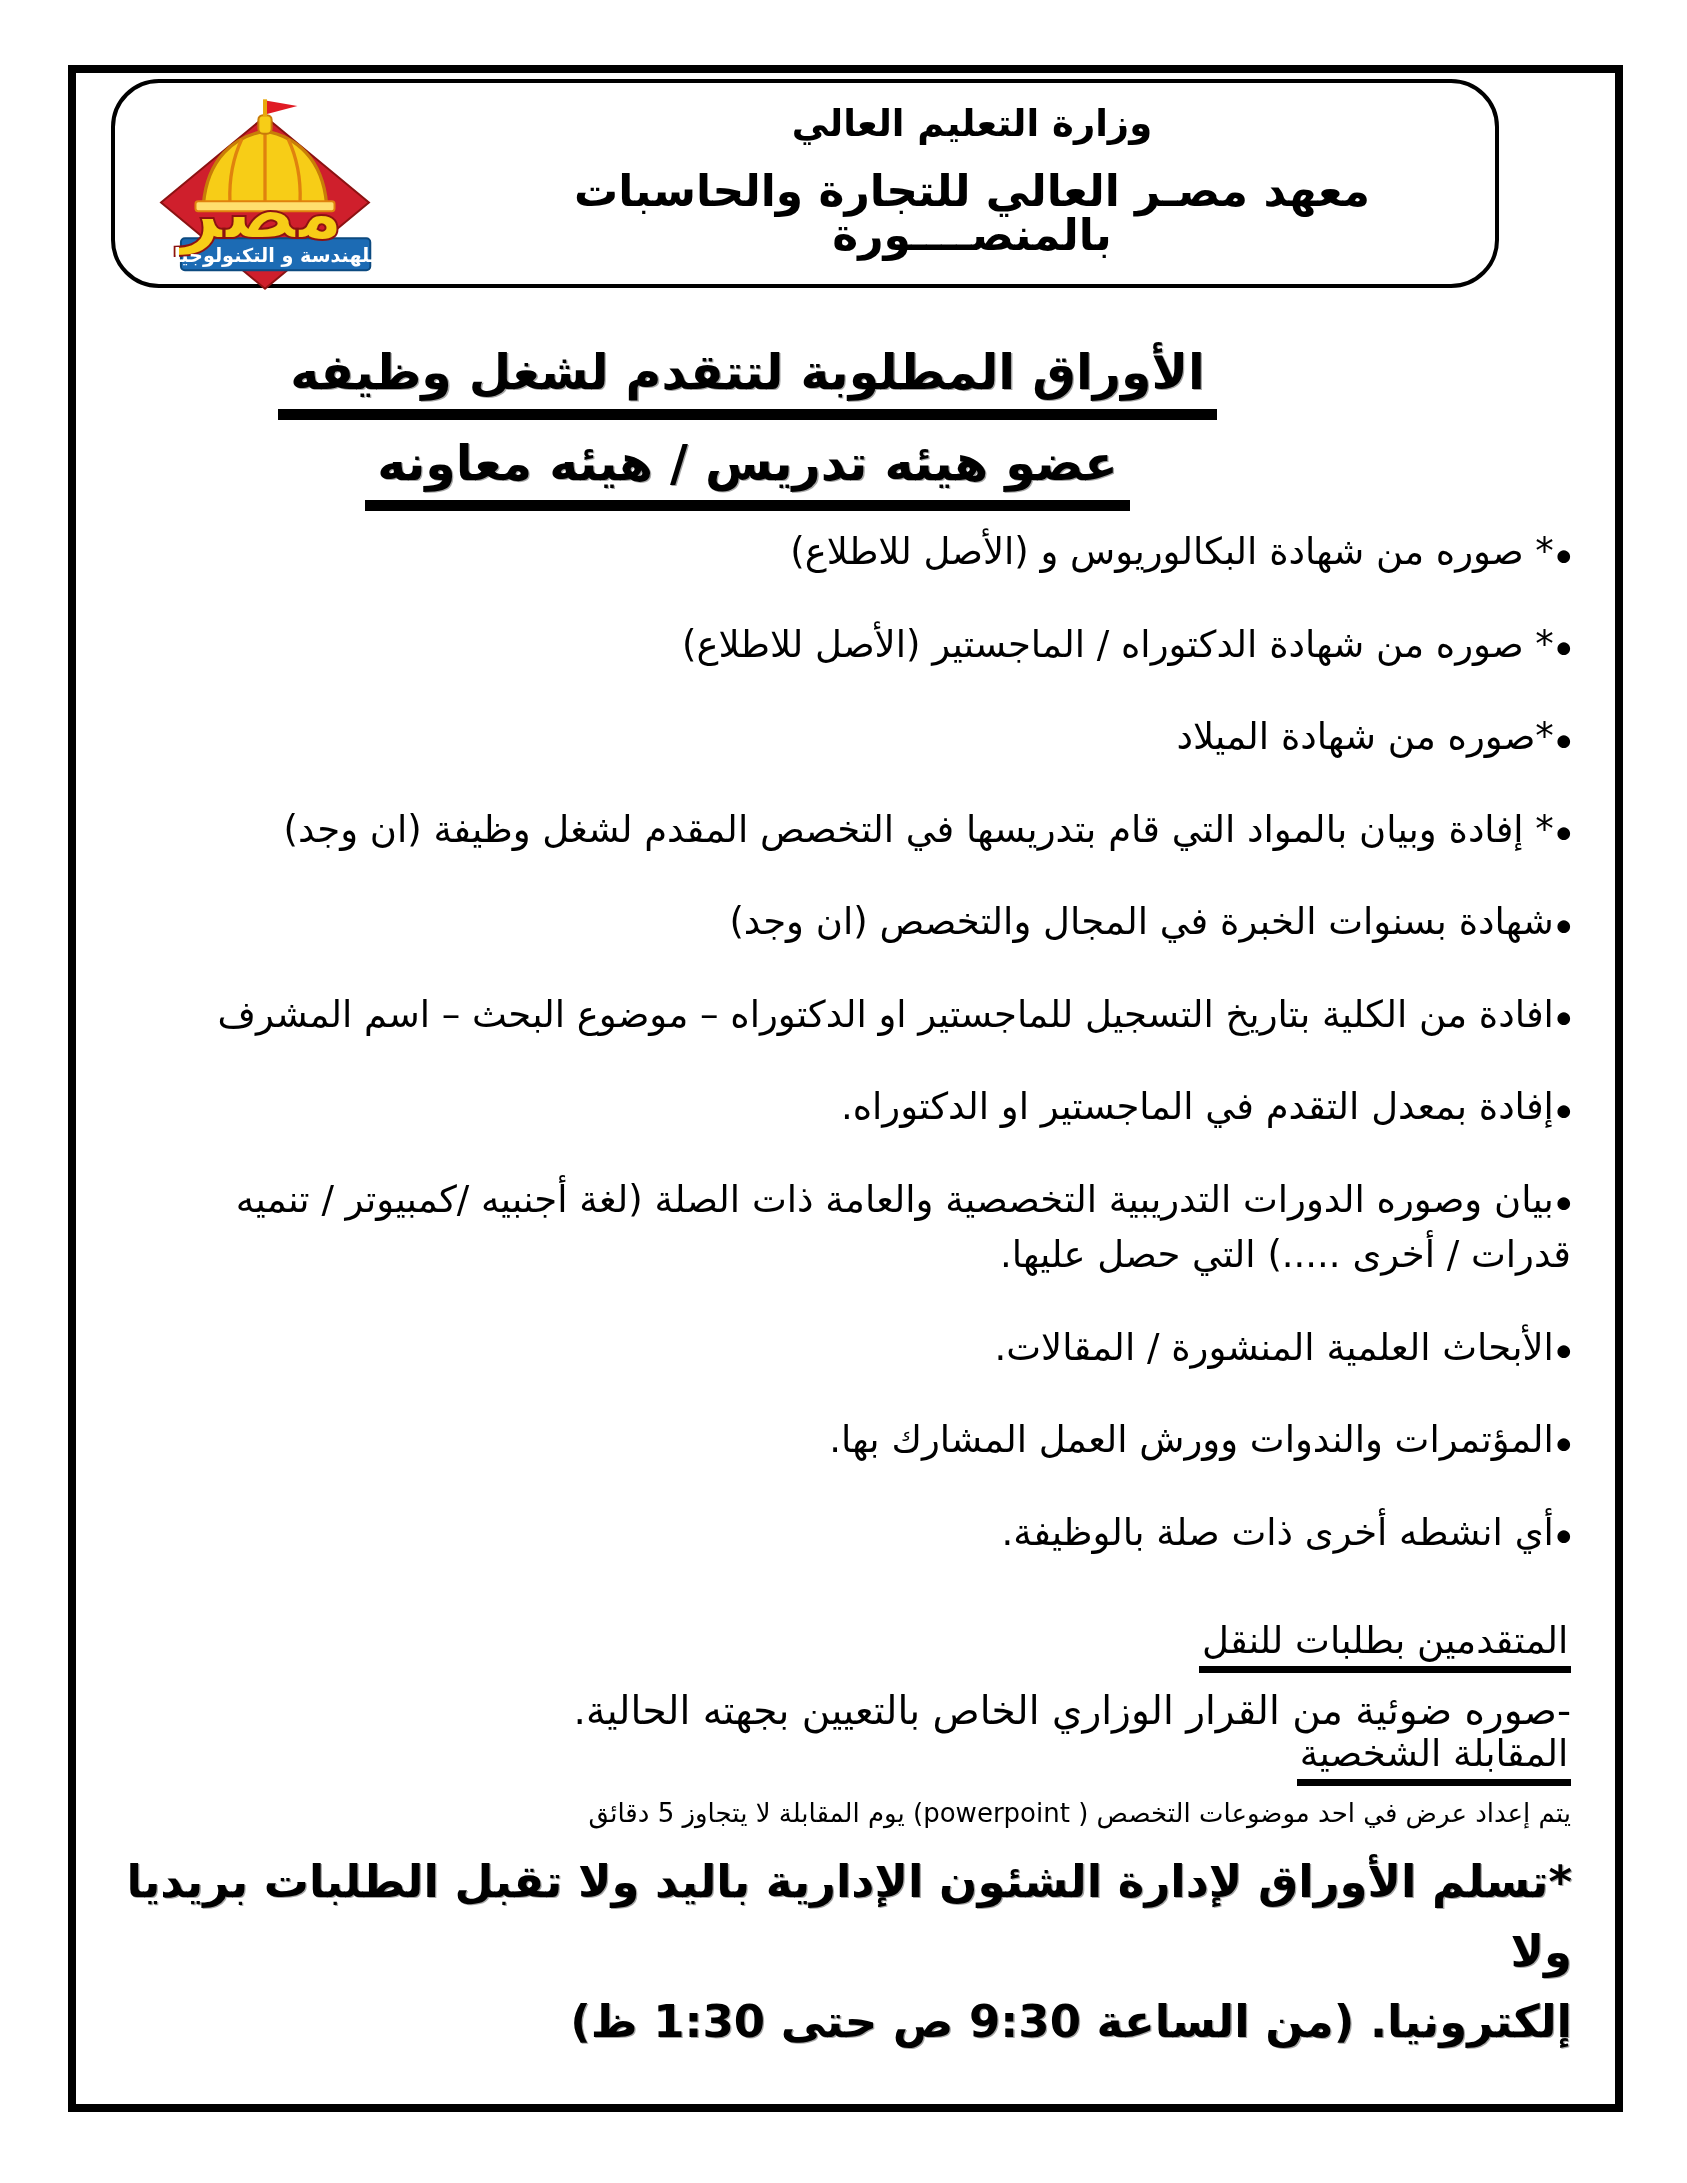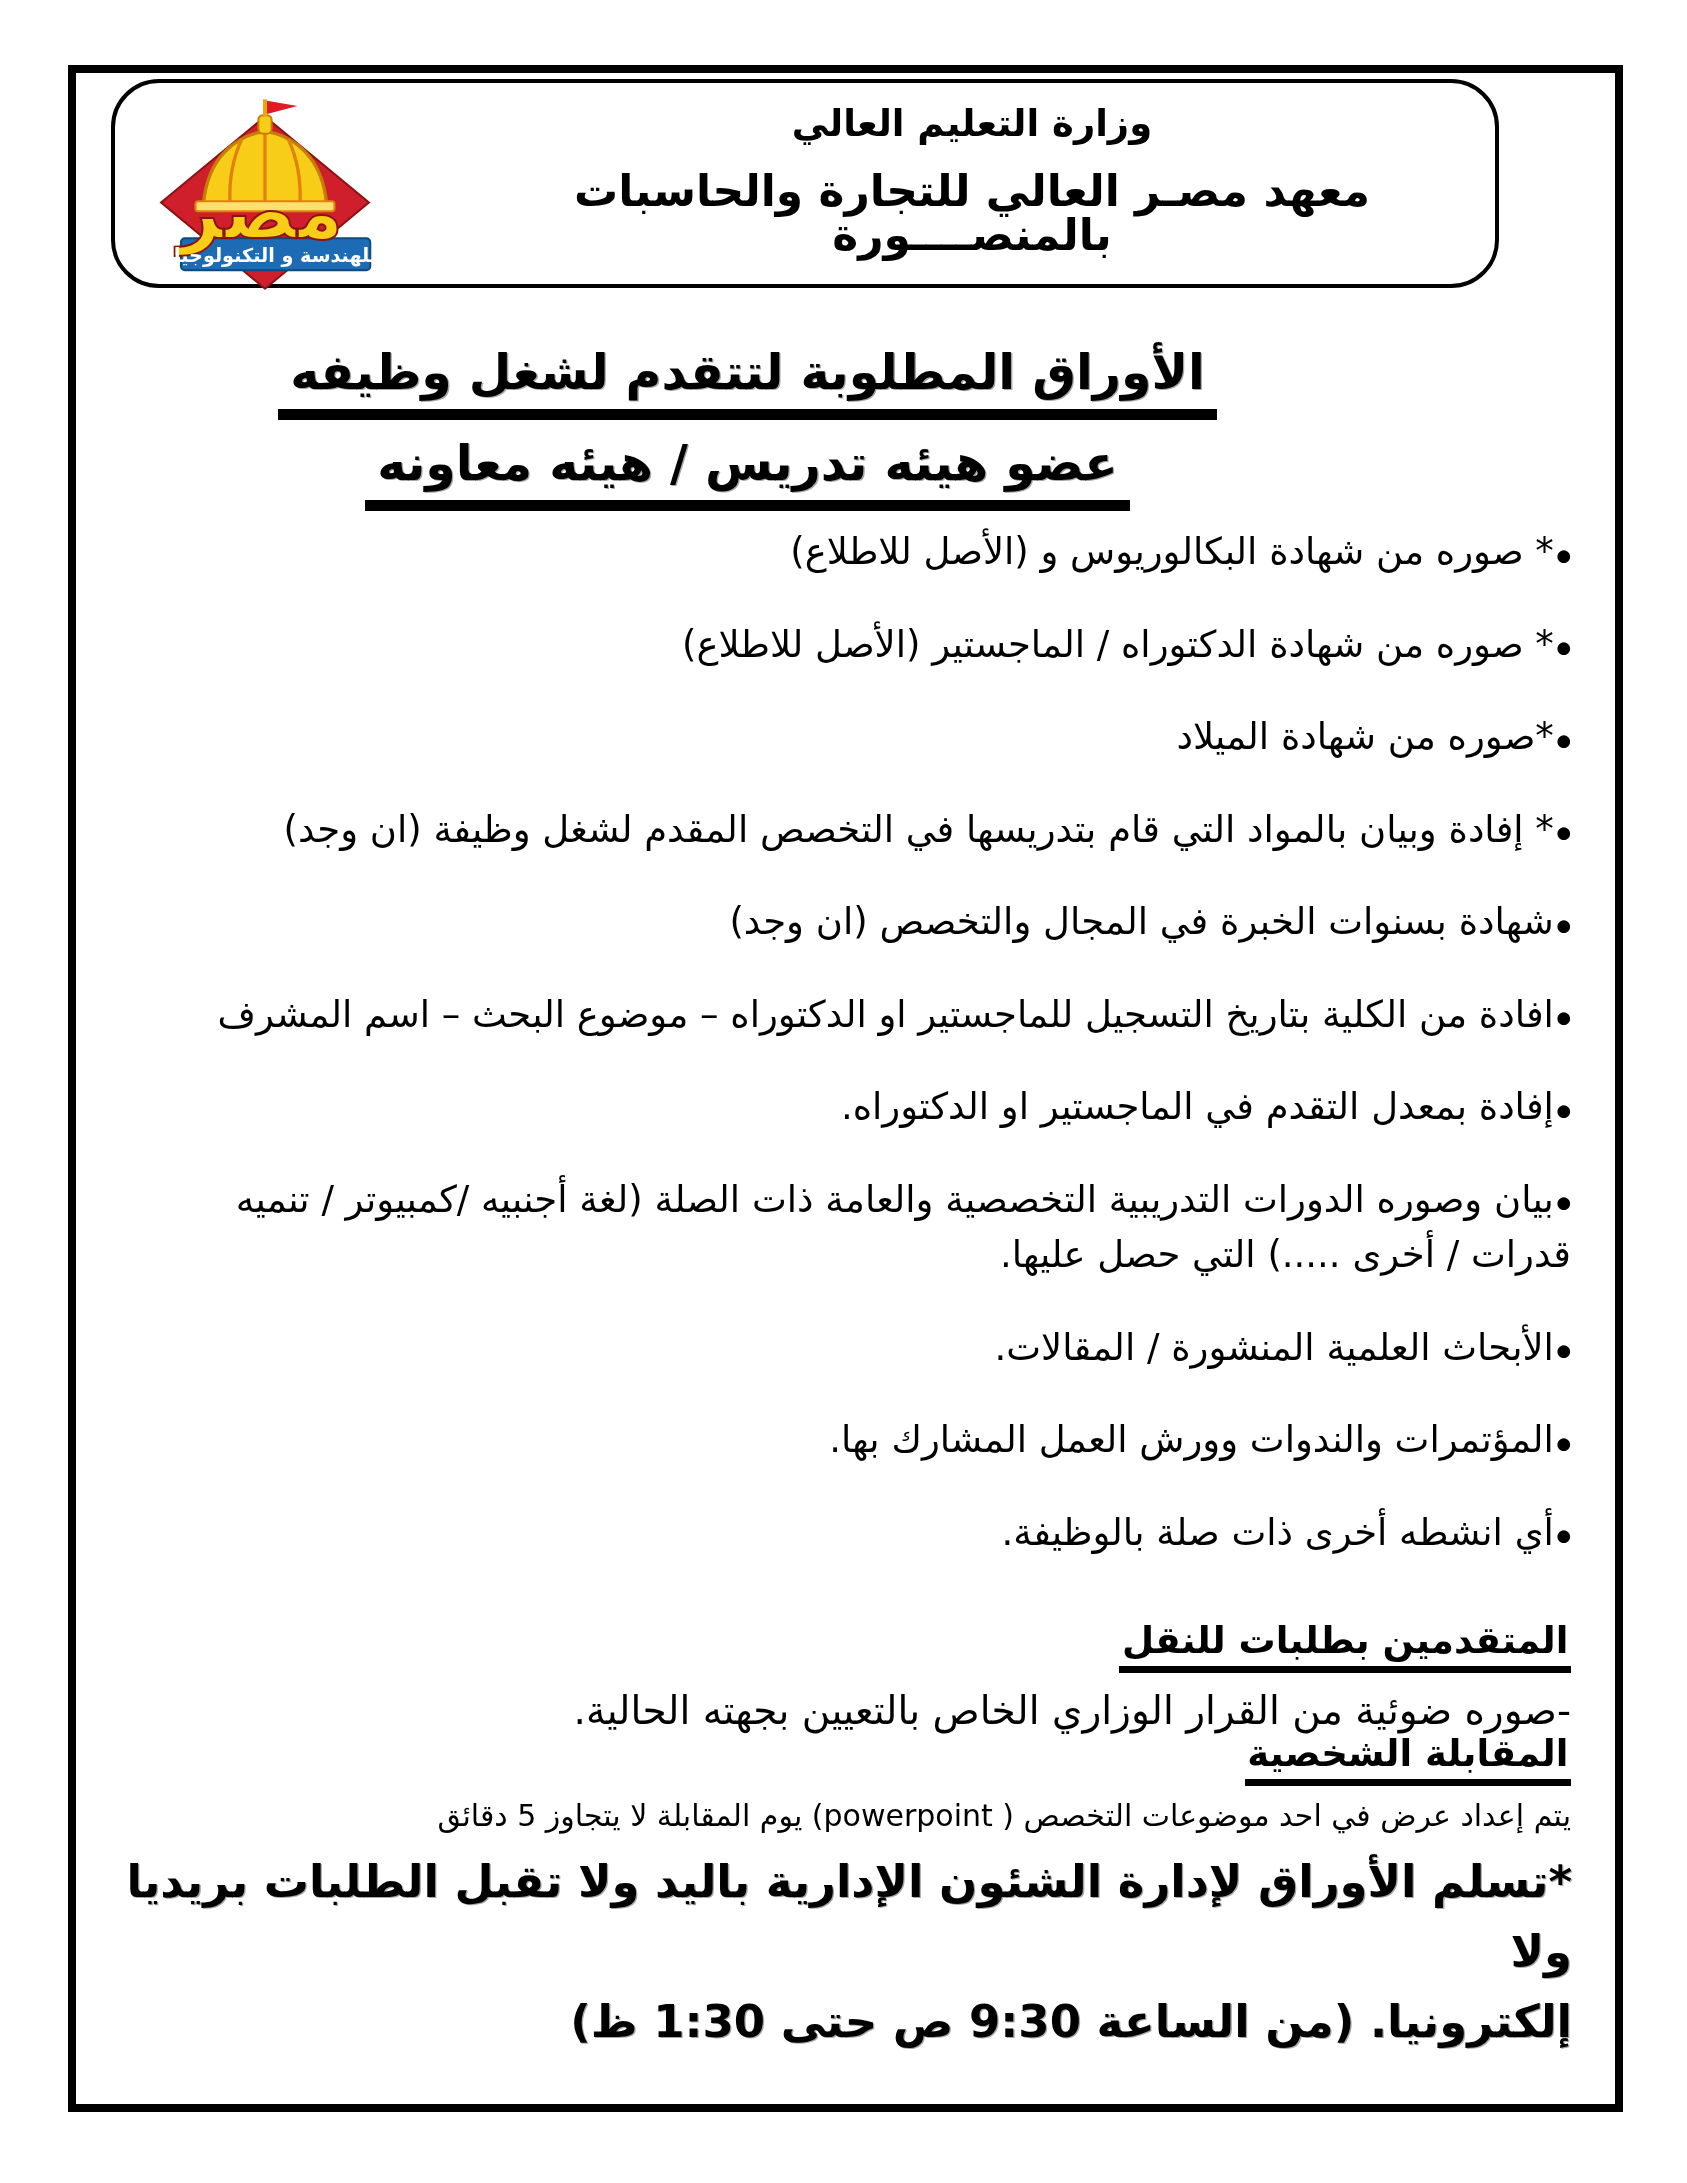--- a/index.html
+++ b/index.html
@@ -33,28 +33,28 @@
   .req-list{
     position:absolute;top:524px;right:116px;width:1436px;
     direction:rtl;text-align:right;list-style:none;margin:0;padding:0;
     font-size:37px;
   }
   .req-list li{margin-bottom:37px;line-height:1.5;}
   .req-list li::before{
     content:"●";font-size:0.45em;vertical-align:0.2em;margin-left:2.6px;
   }
   .section-heading{
-    position:absolute;right:116px;direction:rtl;font-size:37px;font-weight:bold;
+    position:absolute;right:116px;direction:rtl;font-size:37px;font-weight:normal;
     border-bottom:7.3px solid #000;padding:0 2.6px 6.6px;line-height:1;
   }
   .sec-transfer{top:1622px;}
   .sec-interview{top:1735px;}
   .section-item{position:absolute;right:116px;direction:rtl;text-align:right;line-height:1.2;}
   .transfer-item{top:1688px;font-size:39px;}
-  .interview-item{top:1798px;font-size:30px;}
+  .interview-item{top:1798px;font-size:26px;}
   .footer{
     position:absolute;left:116px;top:1847px;width:1456px;
     direction:rtl;font-size:45px;font-weight:bold;line-height:1.55;
     text-shadow:1.3px 1.3px 0 rgba(0,0,0,.35);
   }
 </style>
 </head>
 <body>
 
 <div class="page-border"></div>

